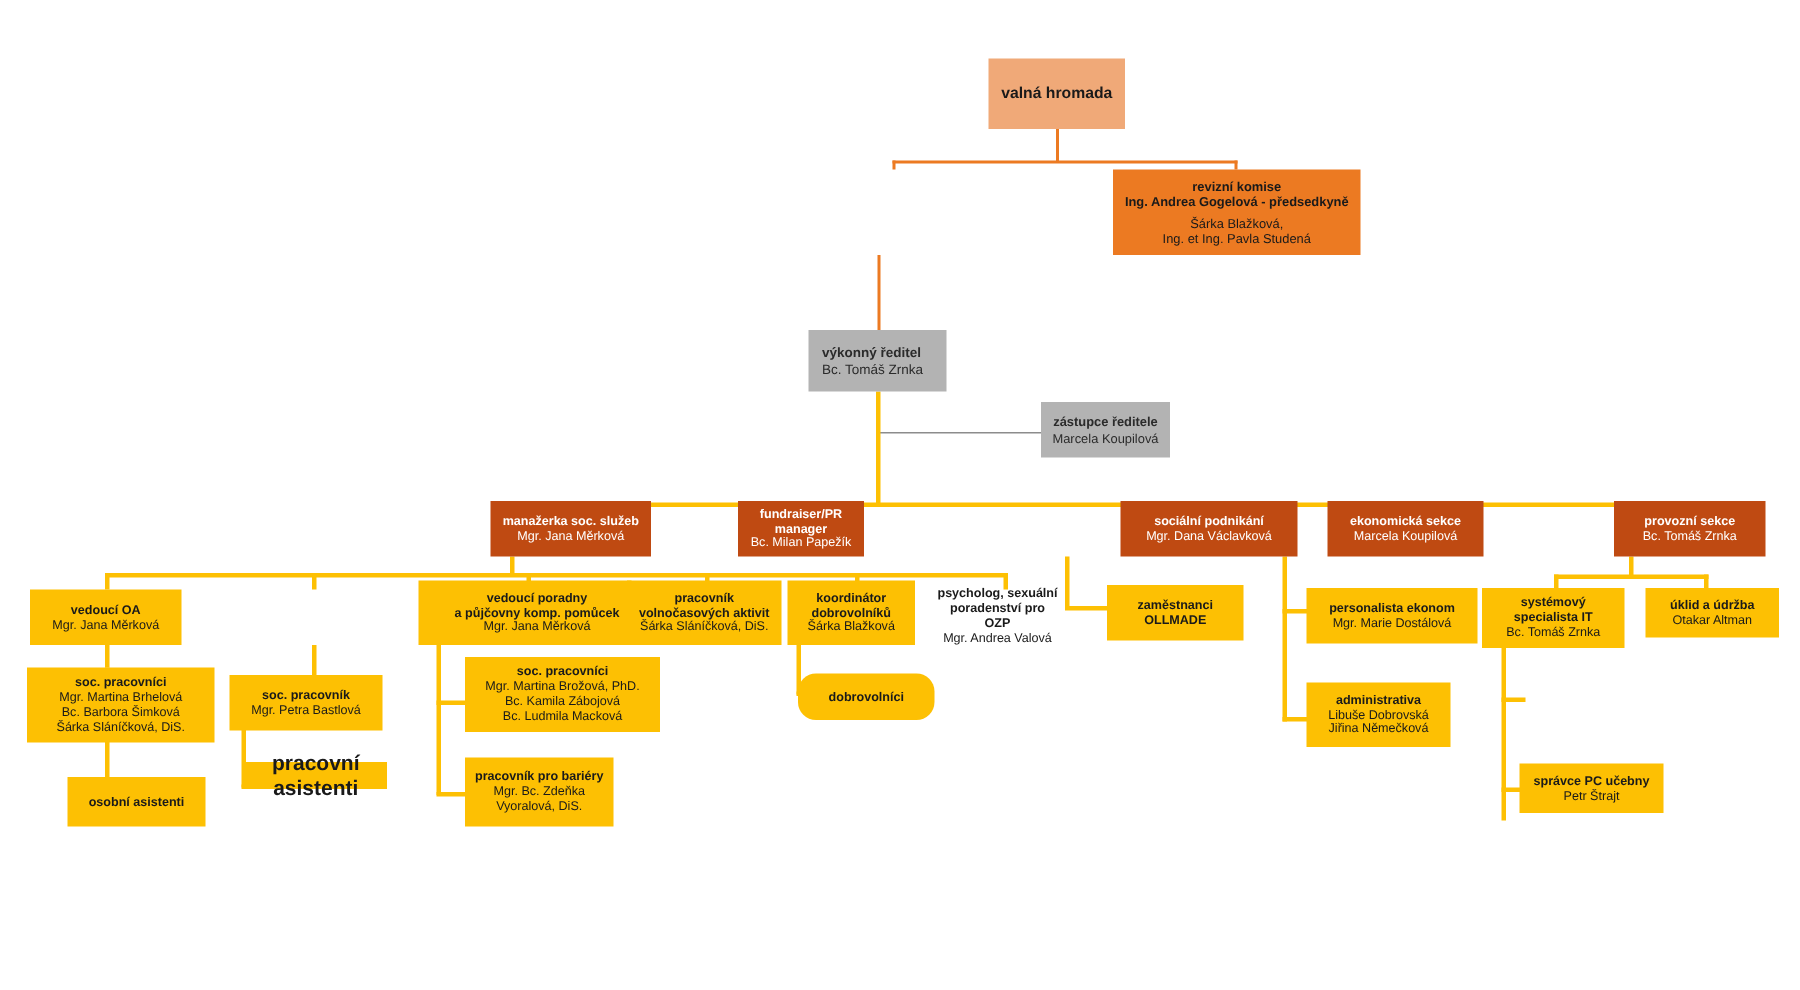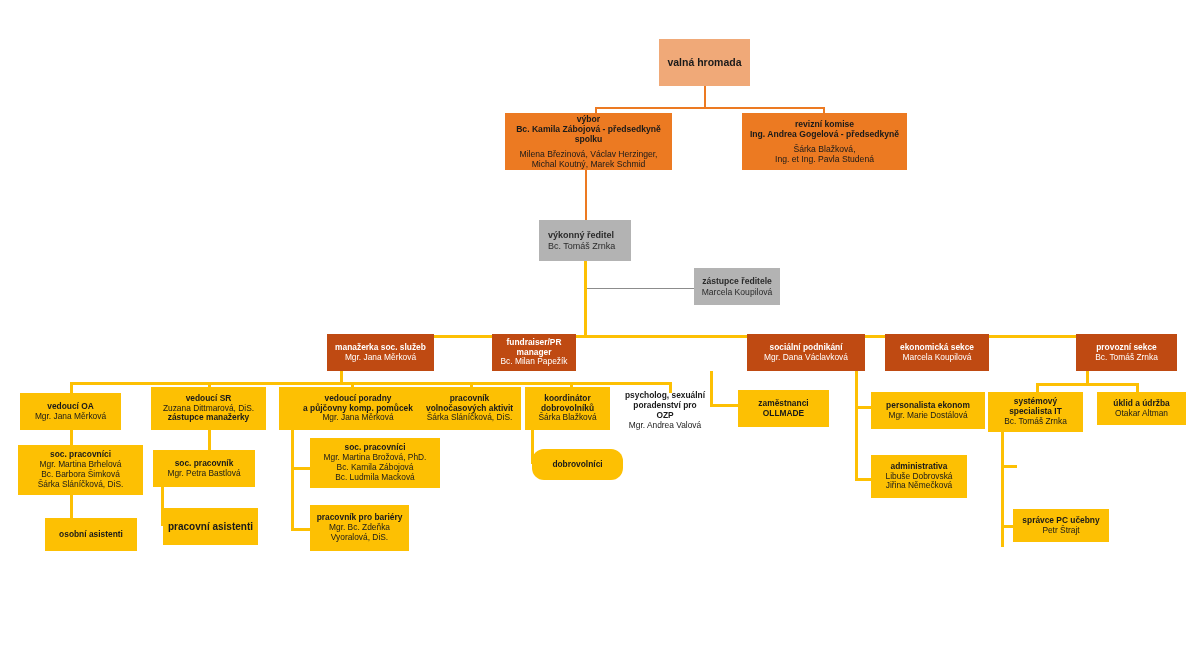--- a/index.html
+++ b/index.html
@@ -121,27 +121,20 @@
   <div class="ln ln-gold" style="left:1136px; top:383px; width:3px; height:11px;"></div>
 
   <div class="ln ln-gold" style="left:1001px; top:432px; width:3px; height:115px;"></div>
   <div class="ln ln-gold" style="left:1001px; top:465px; width:16px; height:3px;"></div>
   <div class="ln ln-gold" style="left:1001px; top:525px; width:16px; height:3px;"></div>
 
   <div class="node pal-peach" style="left:659px; top:39px; width:91px; height:47px; font-size:10.5px;">
     <div class="ttl">valná hromada</div>
   </div>
 
-  <div class="node pal-orange" style="left:505px; top:113px; width:167px; height:57px; font-size:8.6px;">
-    <div class="ttl">výbor
-Bc. Kamila Zábojová - předsedkyně
-spolku</div>
-    <div class="sub" style="margin-top:4px;">Milena Březinová, Václav Herzinger,
-Michal Koutný, Marek Schmid</div>
-  </div>
 
   <div class="node pal-orange" style="left:742px; top:113px; width:165px; height:57px; font-size:8.6px;">
     <div class="ttl">revizní komise
 Ing. Andrea Gogelová - předsedkyně</div>
     <div class="sub" style="margin-top:4px;">Šárka Blažková,
 Ing. et Ing. Pavla Studená</div>
   </div>
 
   <div class="node pal-gray" style="left:539px; top:220px; width:92px; height:41px; font-size:9px; align-items:flex-start; text-align:left; padding-left:9px;">
     <div class="ttl">výkonný ředitel</div>
@@ -177,25 +170,20 @@
   <div class="node pal-brown" style="left:1036px; top:334px; width:101px; height:37px; font-size:8.4px;">
     <div class="ttl">provozní sekce</div>
     <div class="sub">Bc. Tomáš Zrnka</div>
   </div>
 
   <div class="node pal-gold" style="left:20px; top:393px; width:101px; height:37px; font-size:8.4px;">
     <div class="ttl">vedoucí OA</div>
     <div class="sub">Mgr. Jana Měrková</div>
   </div>
 
-  <div class="node pal-gold" style="left:151px; top:387px; width:115px; height:43px; font-size:8.4px;">
-    <div class="ttl">vedoucí SR</div>
-    <div class="sub">Zuzana Dittmarová, DiS.</div>
-    <div class="sub2">zástupce manažerky</div>
-  </div>
 
   <div class="node pal-gold" style="left:279px; top:387px; width:142px; height:43px; font-size:8.4px;padding-left:20px;">
     <div class="ttl">vedoucí poradny
 a půjčovny komp. pomůcek</div>
     <div class="sub">Mgr. Jana Měrková</div>
   </div>
 
   <div class="node pal-gold" style="left:418px; top:387px; width:103px; height:43px; font-size:8.4px;">
     <div class="ttl">pracovník
 volnočasových aktivit</div>
@@ -224,21 +212,21 @@
 
   <div class="node pal-gold" style="left:45px; top:518px; width:92px; height:33px; font-size:8.4px;">
     <div class="ttl">osobní asistenti</div>
   </div>
 
   <div class="node pal-gold" style="left:153px; top:450px; width:102px; height:37px; font-size:8.4px;">
     <div class="ttl">soc. pracovník</div>
     <div class="sub">Mgr. Petra Bastlová</div>
   </div>
 
-  <div class="node pal-gold" style="left:163px; top:508px; width:95px; height:37px; font-size:10px;">
+  <div class="node pal-gold" style="left:163px; top:508px; width:95px; height:18px; font-size:14px;">
     <div class="ttl">pracovní asistenti</div>
   </div>
 
   <div class="node pal-gold" style="left:310px; top:438px; width:130px; height:50px; font-size:8.4px;">
     <div class="ttl">soc. pracovníci</div>
     <div class="sub">Mgr. Martina Brožová, PhD.
 Bc. Kamila Zábojová
 Bc. Ludmila Macková</div>
   </div>
 

